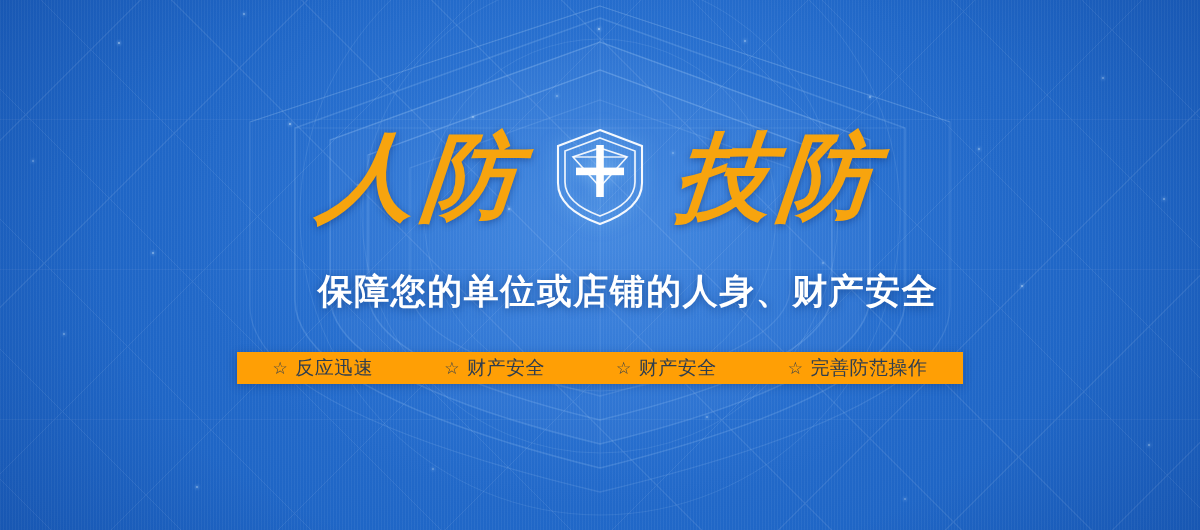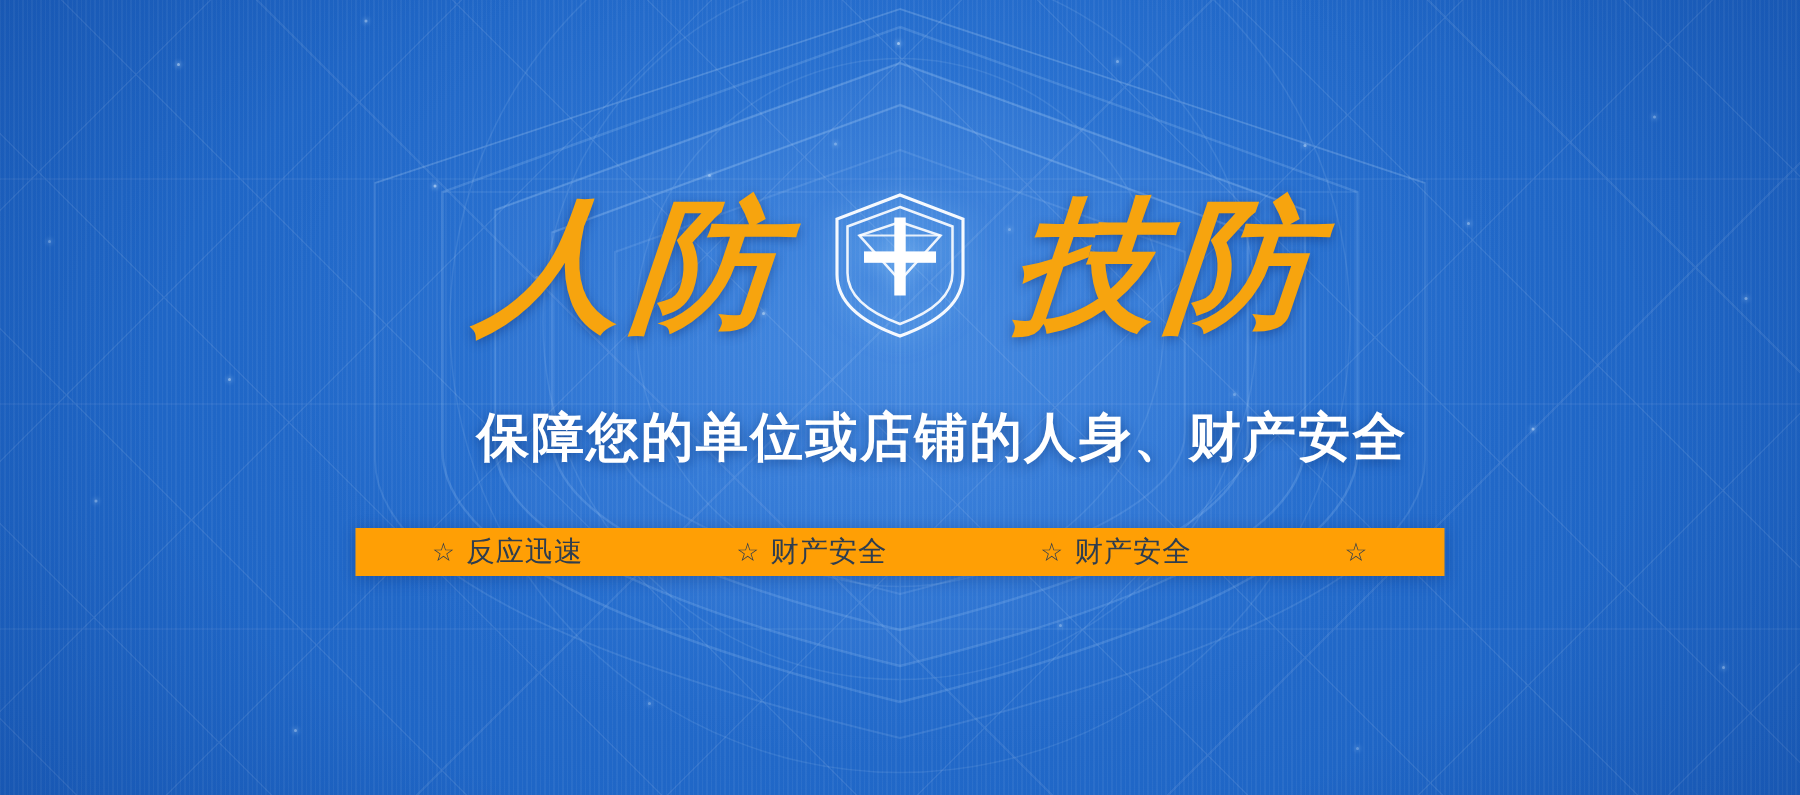--- a/index.html
+++ b/index.html
@@ -249,17 +249,18 @@
       <div class="feature-item">
         <span class="feature-star">☆</span>
         <span>财产安全</span>
       </div>
       <div class="feature-item">
         <span class="feature-star">☆</span>
         <span>财产安全</span>
       </div>
       <div class="feature-item">
         <span class="feature-star">☆</span>
+        <span>完善防范操作</span>
       </div>
     </div>
 
   </div>
 </div>
 
 </body></html>

